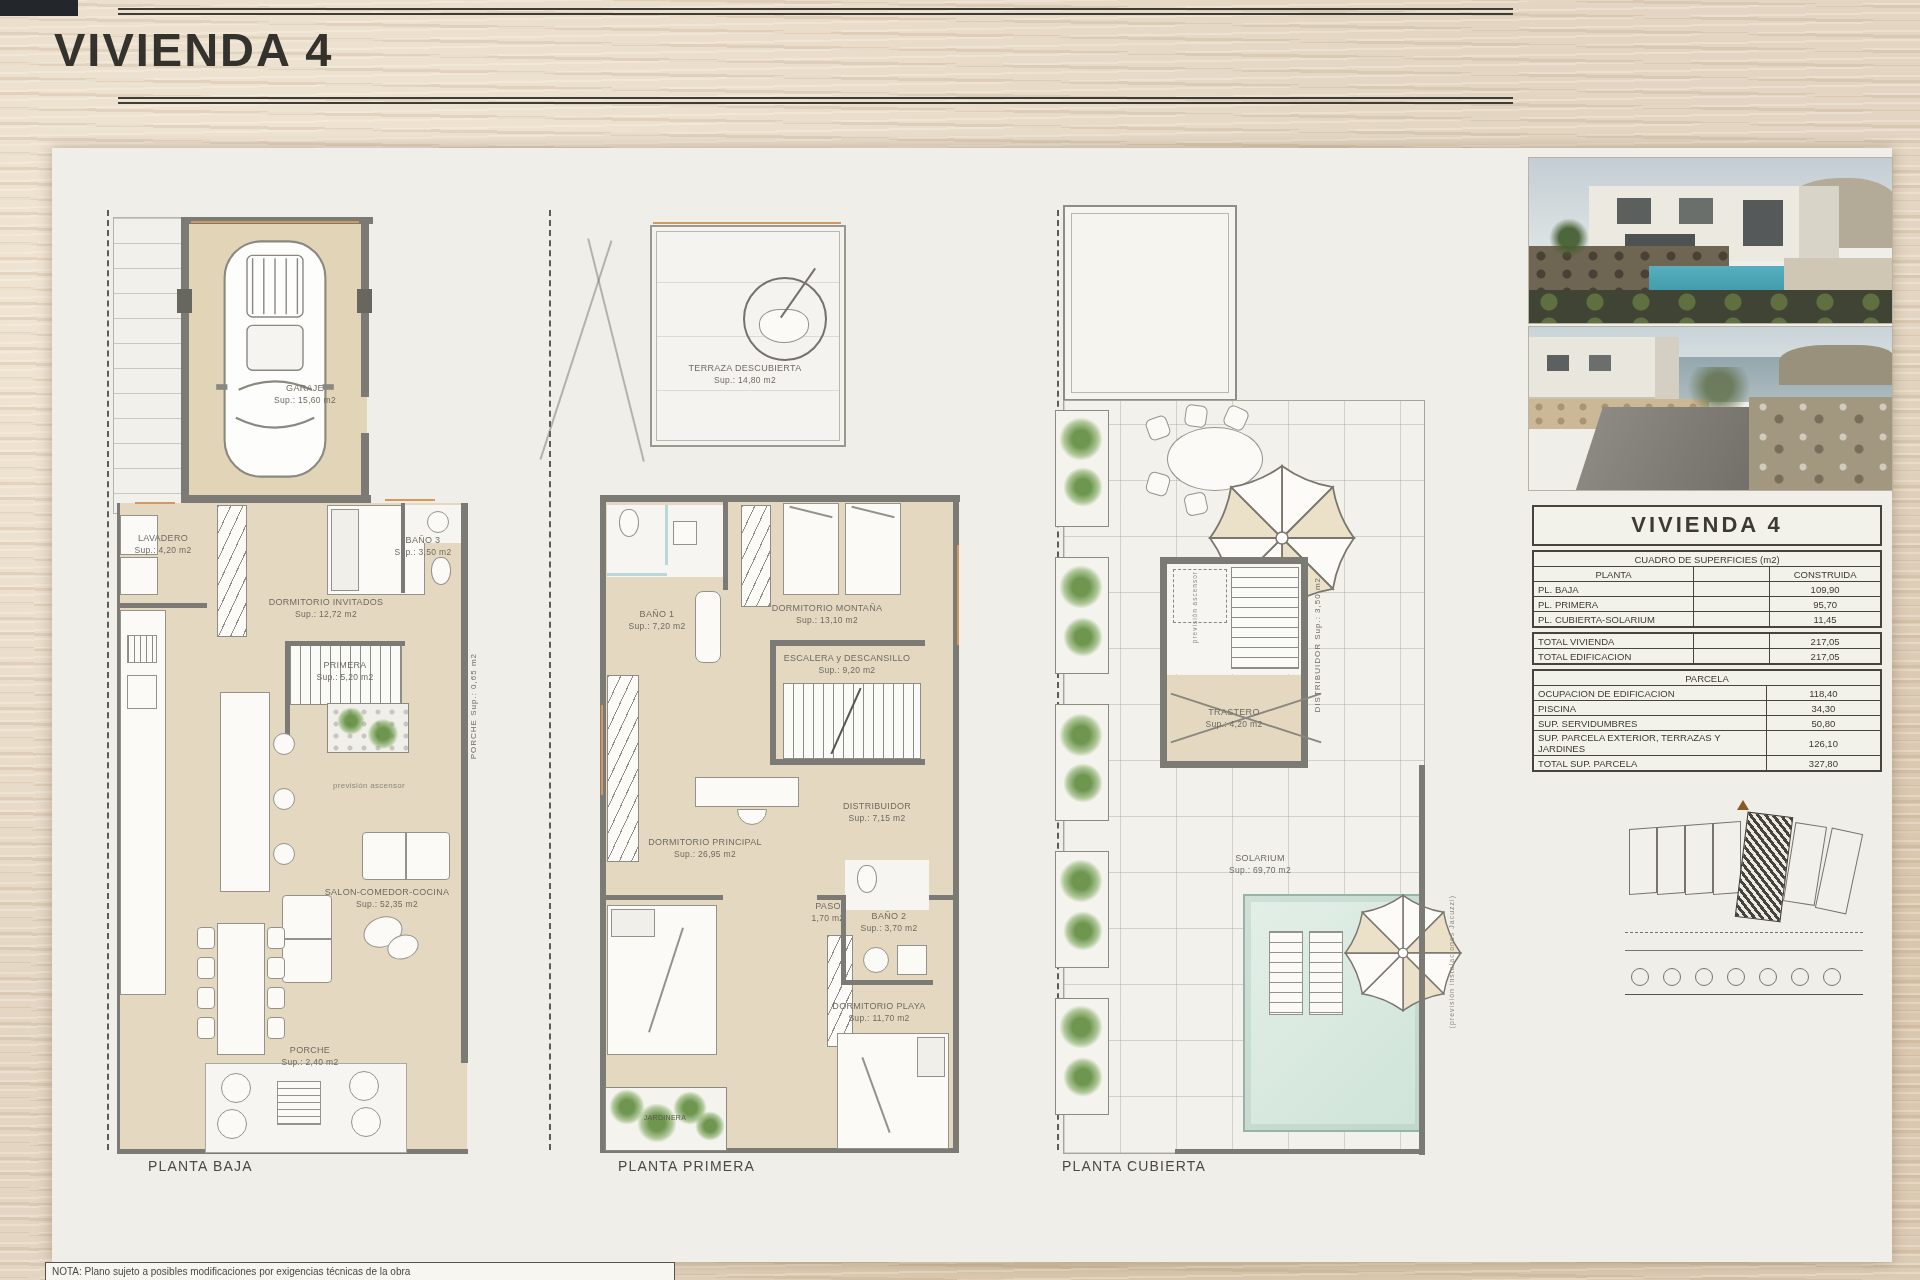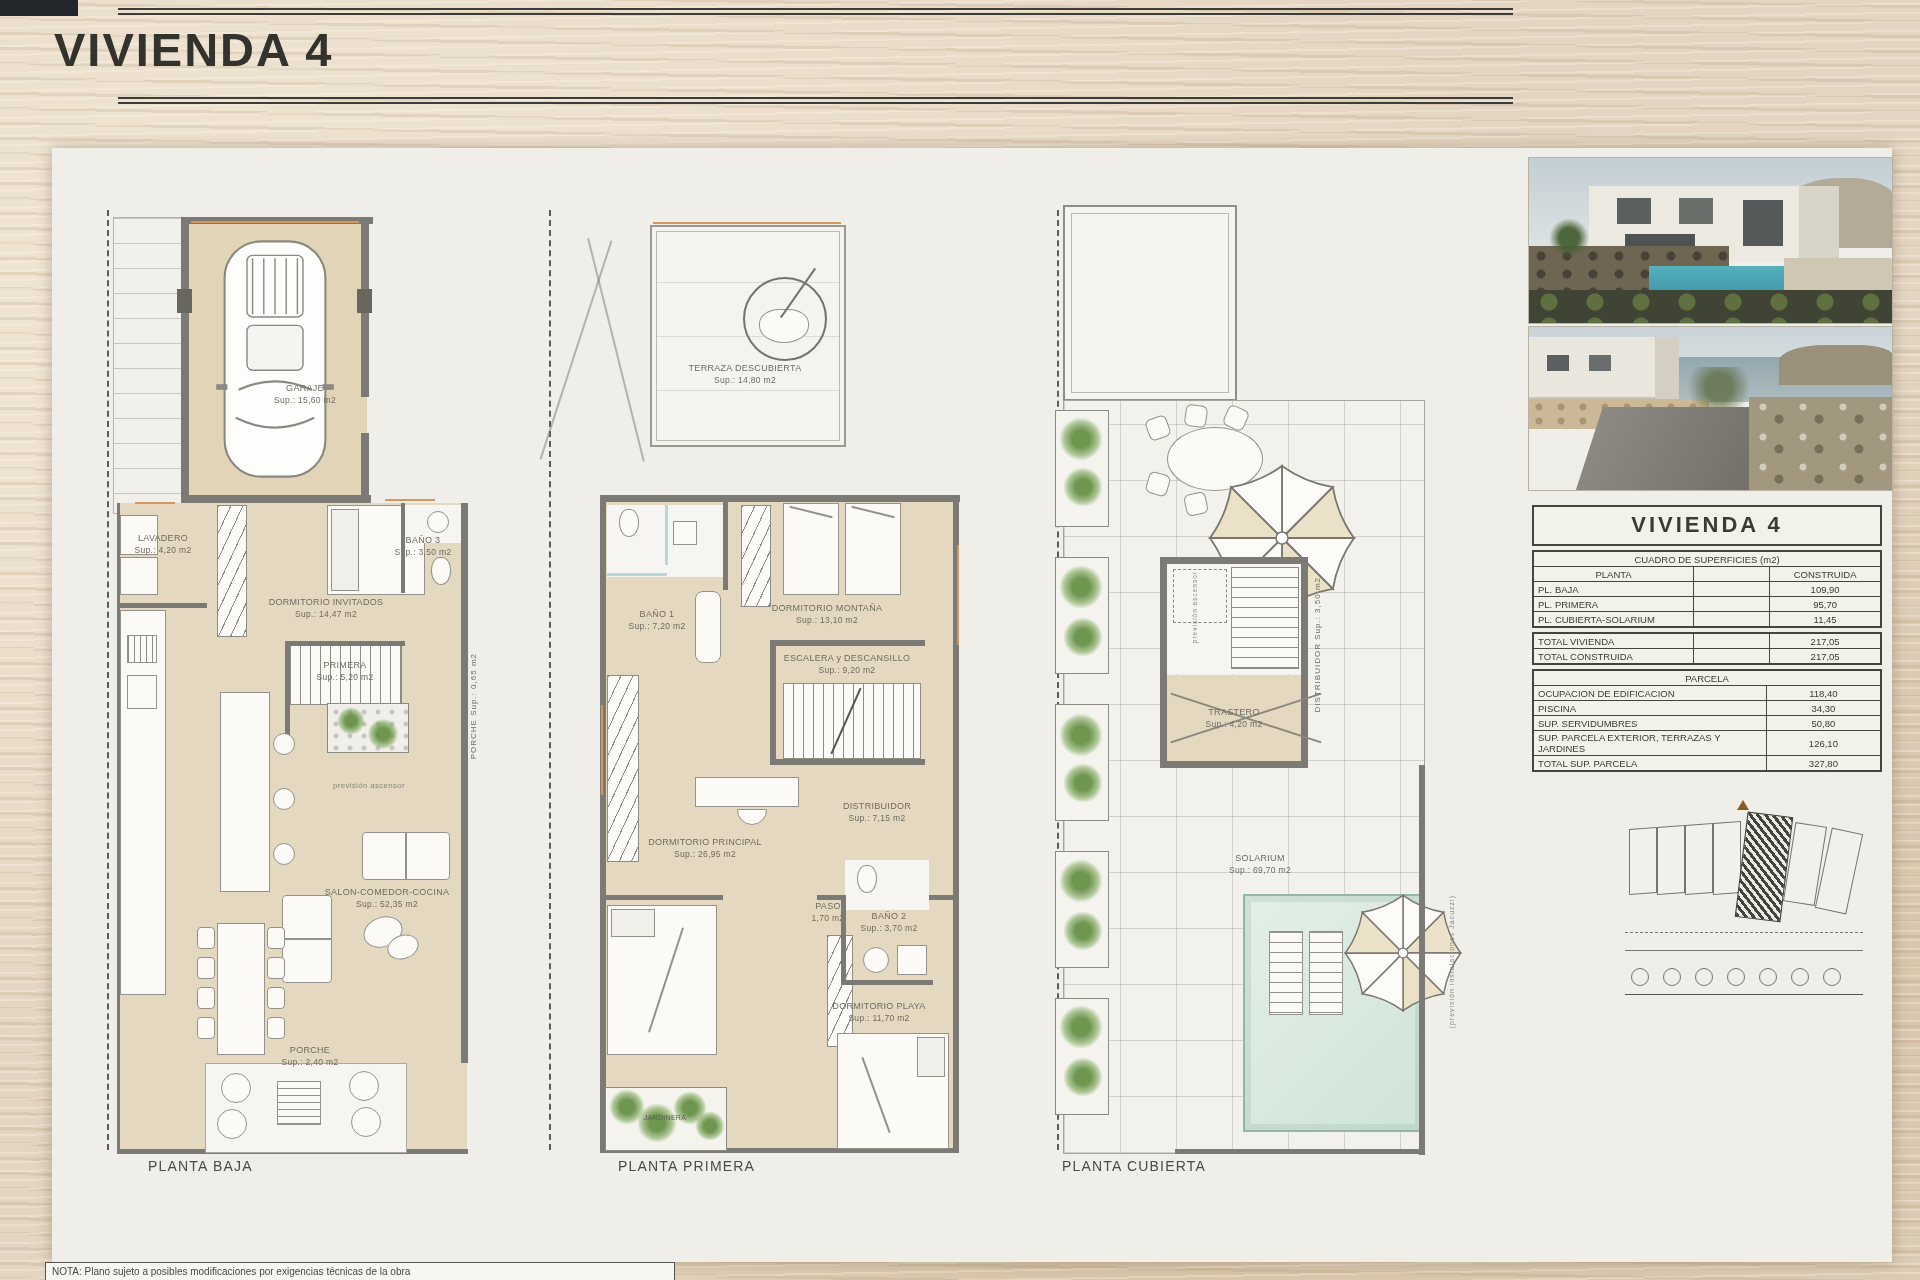--- a/index.html
+++ b/index.html
@@ -129,21 +129,21 @@
     <div class="lbl" style="left:58px;top:328px;">
       <div>LAVADERO</div>
       <div class="a">Sup.: 4,20  m2</div>
     </div>
 
     <div class="ticks" style="left:112px;top:300px;width:28px;height:130px;"></div>
     <div class="furn" style="left:222px;top:300px;width:98px;height:90px;"></div>
     <div class="furn" style="left:226px;top:304px;width:28px;height:82px;background:#f1efe9;"></div>
     <div class="lbl" style="left:221px;top:392px;">
       <div>DORMITORIO INVITADOS</div>
-      <div class="a">Sup.: 14,47  m2</div>
+      <div class="a">Sup.: 12,72  m2</div>
     </div>
 
     <div class="wfloor" style="left:300px;top:300px;width:56px;height:38px;border:none;"></div>
     <div class="furn circ" style="left:322px;top:306px;width:22px;height:22px;"></div>
     <div class="furn" style="left:326px;top:352px;width:20px;height:28px;border-radius:45% 45% 50% 50%;"></div>
     <div class="lbl" style="left:318px;top:330px;">
       <div>BAÑO 3</div>
       <div class="a">Sup.: 3,50  m2</div>
     </div>
     <div class="wall" style="left:296px;top:298px;width:4px;height:90px;"></div>
@@ -435,21 +435,21 @@
         <div class="bl">11,45</div>
       </div>
     </div>
     <div class="tbox">
       <div class="trow g3">
         <div class="c">TOTAL VIVIENDA</div>
         <div class="bl"></div>
         <div class="bl">217,05</div>
       </div>
       <div class="trow g3">
-        <div class="c">TOTAL CONSTRUIDA</div>
+        <div class="c">TOTAL EDIFICACION</div>
         <div class="bl"></div>
         <div class="bl">217,05</div>
       </div>
     </div>
     <div class="tbox" style="margin-top:0;">
       <div class="thead">PARCELA</div>
       <div class="trow g2b">
         <div class="c">OCUPACION DE EDIFICACION</div>
         <div class="bl">118,40</div>
       </div>

